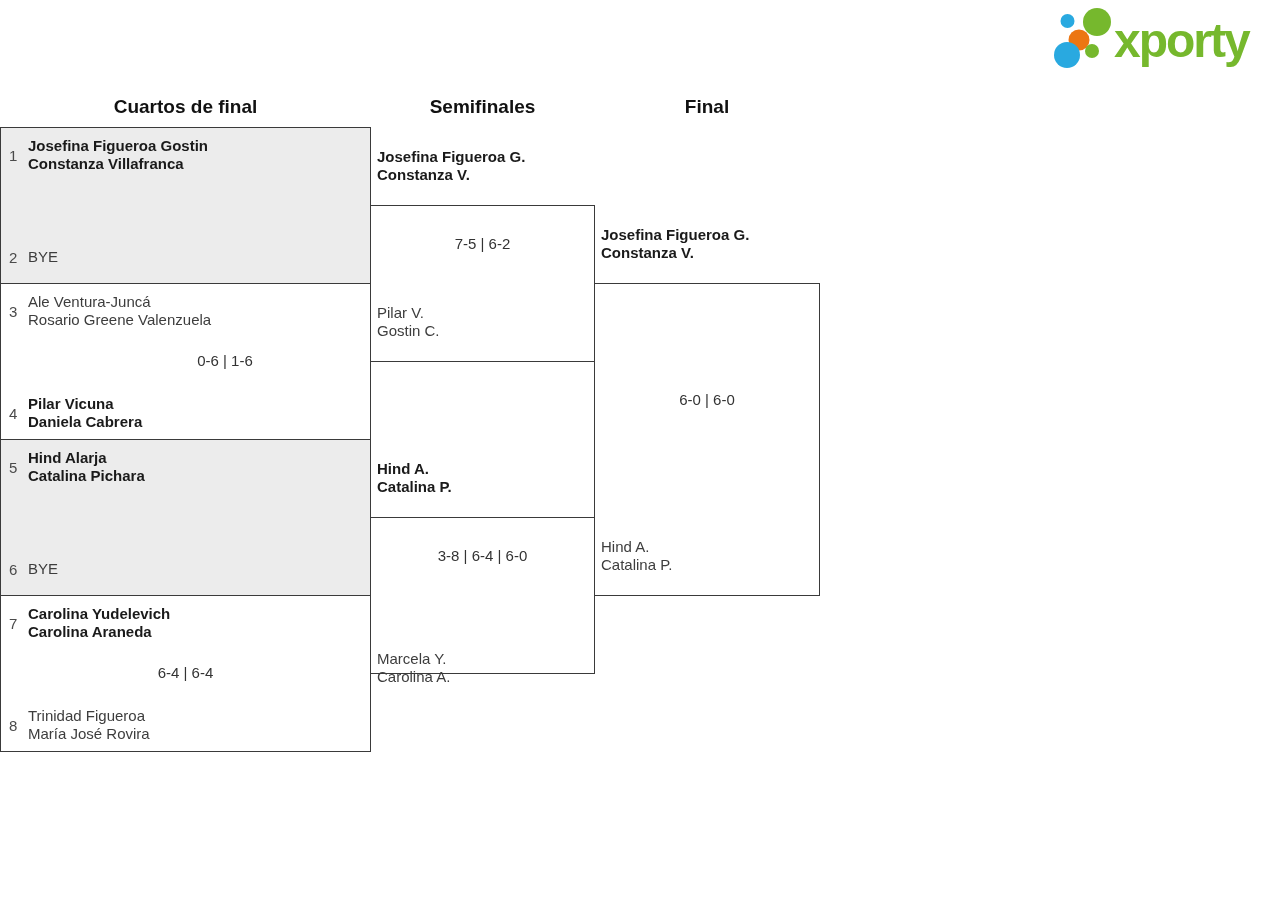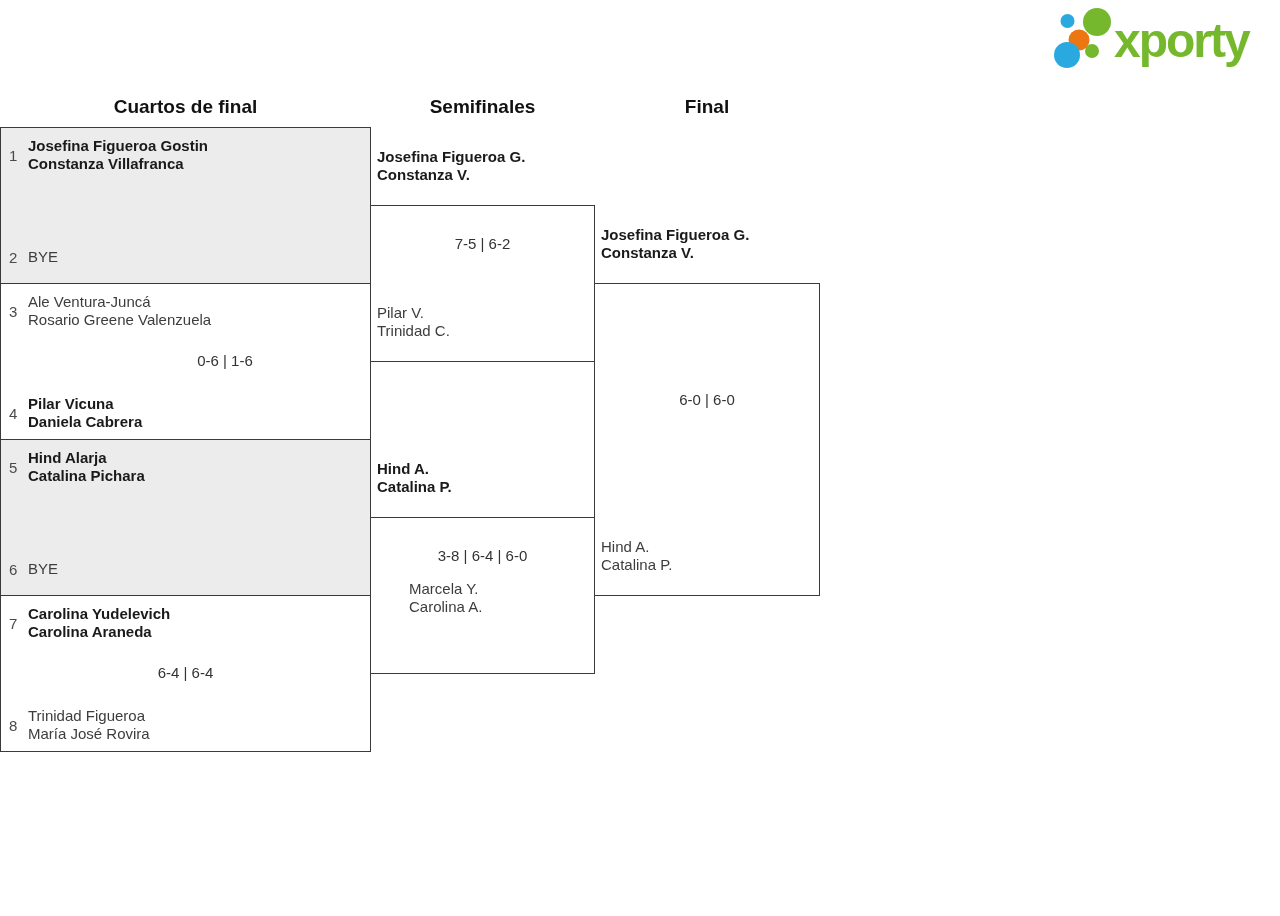--- a/index.html
+++ b/index.html
@@ -105,29 +105,29 @@
         </div>
       </div>
       <div class="score" style="left: 0px; top: 664px; width: 371px;">6-4 | 6-4</div>
       <div class="match-box" style="left: 370px; top: 205px; width: 225px; height: 157px;"></div>
       <div class="plabel" style="left: 377px; top: 148px; width: 211px;">
         <div class="pline winner">Josefina Figueroa G.</div>
         <div class="pline winner">Constanza V.</div>
       </div>
       <div class="plabel" style="left: 377px; top: 304px; width: 211px;">
         <div class="pline">Pilar V.</div>
-        <div class="pline">Trinidad C.</div>
+        <div class="pline">Gostin C.</div>
       </div>
       <div class="score" style="left: 370px; top: 235px; width: 225px;">7-5 | 6-2</div>
       <div class="match-box" style="left: 370px; top: 517px; width: 225px; height: 157px;"></div>
       <div class="plabel" style="left: 377px; top: 460px; width: 211px;">
         <div class="pline winner">Hind A.</div>
         <div class="pline winner">Catalina P.</div>
       </div>
-      <div class="plabel" style="left: 377px; top: 580px; width: 211px; margin-left: 32px;">
+      <div class="plabel" style="left: 377px; top: 650px; width: 211px;">
         <div class="pline">Marcela Y.</div>
         <div class="pline">Carolina A.</div>
       </div>
       <div class="score" style="left: 370px; top: 547px; width: 225px;">3-8 | 6-4 | 6-0</div>
       <div class="match-box" style="left: 594px; top: 283px; width: 226px; height: 313px;"></div>
       <div class="plabel" style="left: 601px; top: 226px; width: 212px;">
         <div class="pline winner">Josefina Figueroa G.</div>
         <div class="pline winner">Constanza V.</div>
       </div>
       <div class="plabel" style="left: 601px; top: 538px; width: 212px;">

